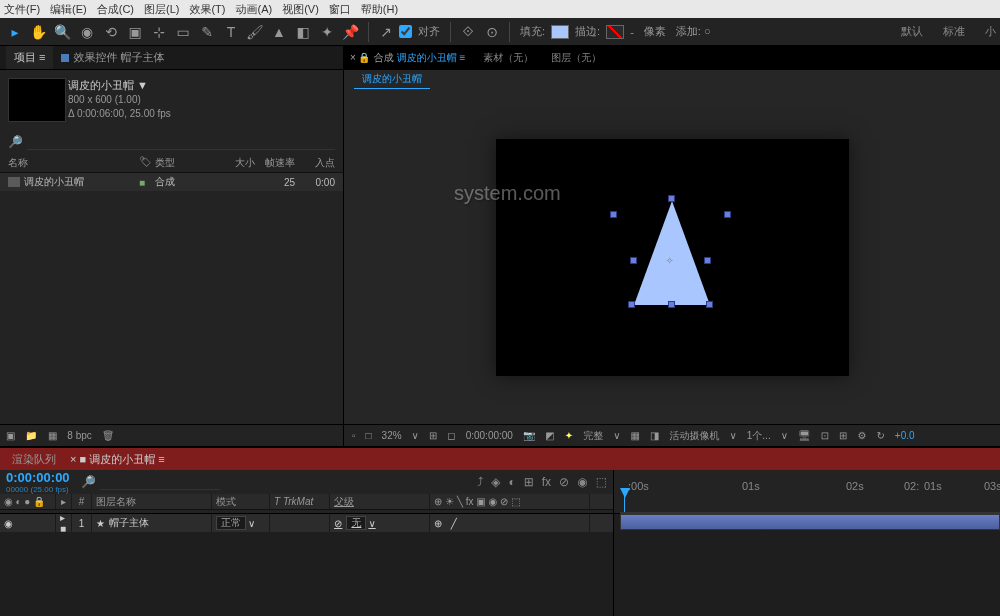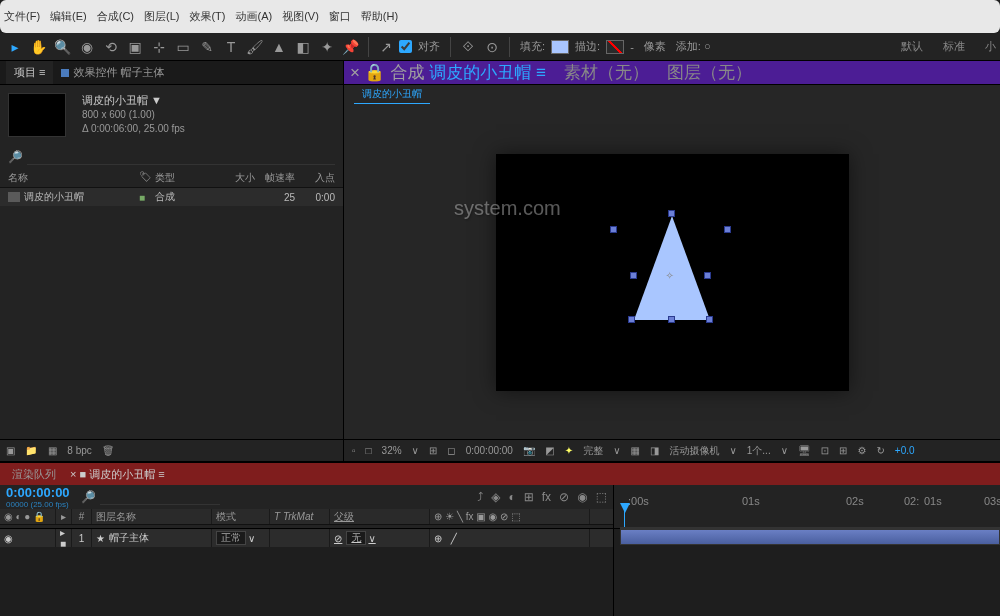--- a/index.html
+++ b/index.html
@@ -1,51 +1,51 @@
 <!DOCTYPE html>
 <html><head>
 <meta charset="utf-8">
 <style>
 * { margin: 0; padding: 0; box-sizing: border-box; font-family: "Microsoft YaHei", Arial, sans-serif; -webkit-font-smoothing: antialiased; }
 body { background: #1e1e1e; color: #a0a0a0; font-size: 11px; width: 1000px; height: 616px; overflow: hidden; position: relative; }
-.menubar { height: 33px; background: #e8e8e8; color: #333; display: flex; align-items: center; padding: 0 4px; font-size: 11px; border-radius: 6px; }
+.menubar { height: 18px; background: #e8e8e8; color: #333; display: flex; align-items: center; padding: 0 4px; font-size: 11px; }
 .menubar span { margin-right: 10px; cursor: default; }
 .toolbar { height: 28px; background: #232323; border-bottom: 1px solid #000; display: flex; align-items: center; padding: 0 4px; gap: 2px; }
 .tool-icon { width: 22px; height: 22px; display: flex; align-items: center; justify-content: center; font-size: 14px; color: #999; cursor: pointer; }
 .tool-icon.active { color: #2da8ff; }
 .tool-divider { width: 1px; height: 20px; background: #444; margin: 0 4px; }
 .tool-label { font-size: 11px; color: #999; margin: 0 4px; }
 .swatch-fill { width: 18px; height: 14px; background: #a9c6ff; border: 1px solid #666; }
 .swatch-stroke { width: 18px; height: 14px; background: #2a2a2a; border: 1px solid #666; position: relative; }
 .swatch-stroke::after { content: ""; position: absolute; top: 0; left: 0; right: 0; bottom: 0; background: linear-gradient(45deg, transparent 45%, red 46%, red 54%, transparent 55%); }
 .workspace-tabs { margin-left: auto; display: flex; gap: 20px; font-size: 11px; color: #888; }
 .main { display: flex; height: 400px; }
 .left-panel { width: 344px; background: #232323; border-right: 1px solid #000; display: flex; flex-direction: column; }
 .panel-tabs { height: 24px; background: #1a1a1a; display: flex; align-items: center; padding: 0 6px; font-size: 11px; border-bottom: 1px solid #000; }
 .panel-tab { padding: 4px 8px; color: #999; display: flex; align-items: center; gap: 4px; }
 .panel-tab.active { background: #232323; color: #ccc; }
 .tab-close-dot { width: 8px; height: 8px; background: #4a7bbd; }
-.comp-info { display: flex; padding: 8px; gap: 16px; }
+.comp-info { display: flex; padding: 8px; gap: 2px; }
 .comp-thumb { width: 58px; height: 44px; background: #000; border: 1px solid #333; }
 .comp-meta { font-size: 10px; color: #999; line-height: 1.4; }
 .comp-name { color: #ccc; font-size: 11px; }
 .search-row { padding: 4px 8px; display: flex; align-items: center; gap: 4px; }
 .search-icon { color: #666; font-size: 12px; }
 .search-input { flex: 1; background: transparent; border: none; border-bottom: 1px solid #333; height: 16px; }
 .proj-header { display: flex; padding: 2px 8px; font-size: 10px; color: #999; border-bottom: 1px solid #111; }
 .proj-col-name { flex: 1; }
 .proj-col-type { width: 60px; }
 .proj-col-size { width: 40px; text-align: right; }
 .proj-col-fps { width: 40px; text-align: right; }
 .proj-col-in { width: 40px; text-align: right; }
 .proj-row { display: flex; padding: 2px 8px; font-size: 10px; color: #bbb; background: #2c2c2c; align-items: center; }
 .comp-icon { width: 12px; height: 10px; background: #5a5a5a; margin-right: 4px; display: inline-block; }
 .proj-footer { margin-top: auto; height: 22px; background: #232323; border-top: 1px solid #000; display: flex; align-items: center; padding: 0 6px; gap: 10px; font-size: 10px; color: #999; }
 .right-panel { flex: 1; background: #262626; display: flex; flex-direction: column; }
-.viewer-tabs { height: 24px; background: #4c1d95; display: flex; align-items: center; padding: 0 6px; font-size: 17px; gap: 18px; border-bottom: 1px solid #000; }
+.viewer-tabs { height: 24px; background: #000000; display: flex; align-items: center; padding: 0 6px; font-size: 10px; gap: 18px; border-bottom: 1px solid #000; }
 .viewer-tab { color: #888; }
 .viewer-tab.active { color: #2da8ff; }
 .viewer-subtab { height: 20px; padding: 0 10px; }
 .viewer-subtab-item { font-size: 10px; color: #2da8ff; padding: 2px 8px; border-bottom: 1px solid #2da8ff; display: inline-block; }
 .viewport { flex: 1; display: flex; align-items: center; justify-content: center; background: #262626; position: relative; }
 .canvas { width: 353px; height: 237px; background: #000; position: relative; box-shadow: 0 0 20px rgba(0,0,0,0.5); }
 .triangle { position: absolute; left: 138px; top: 62px; }
 .tri-shape { width: 0; height: 0; border-left: 38px solid transparent; border-right: 38px solid transparent; border-bottom: 104px solid #a9c6ff; }
 .handle { position: absolute; width: 7px; height: 7px; background: #6b7fd6; border: 1px solid #2a3a8f; }
 .anchor { position: absolute; width: 10px; height: 10px; color: #888; font-size: 10px; }

